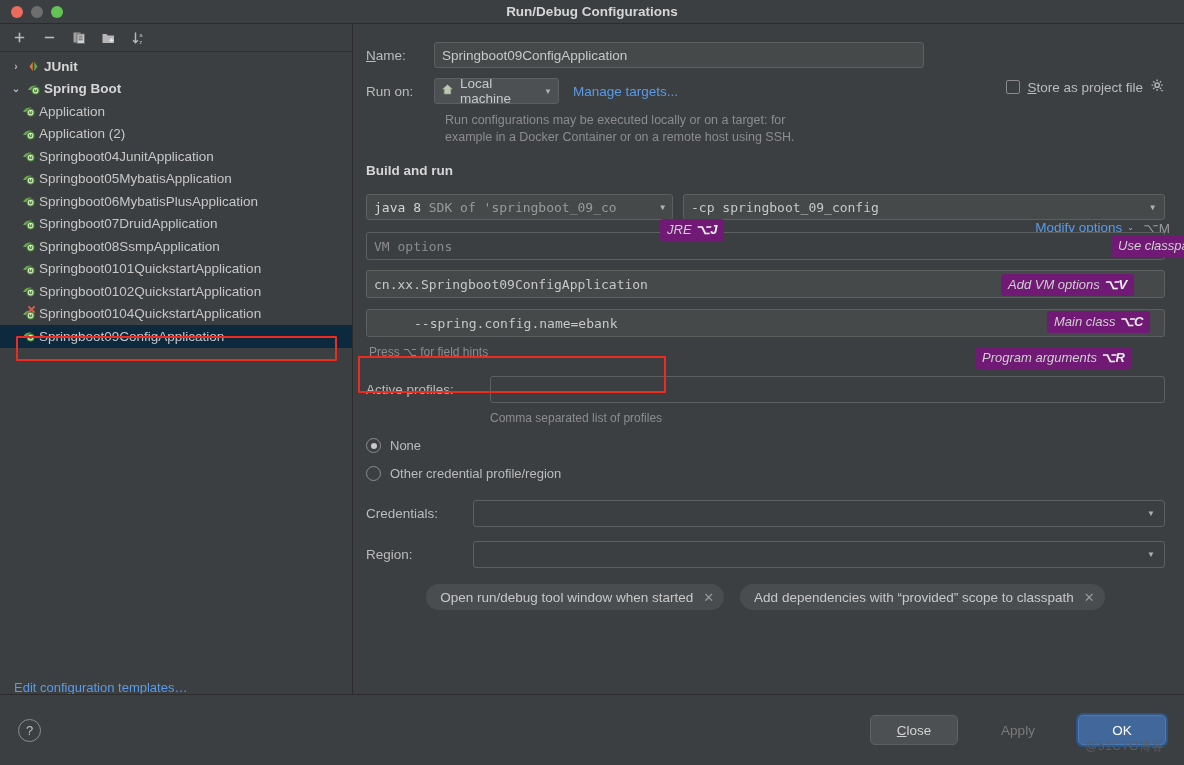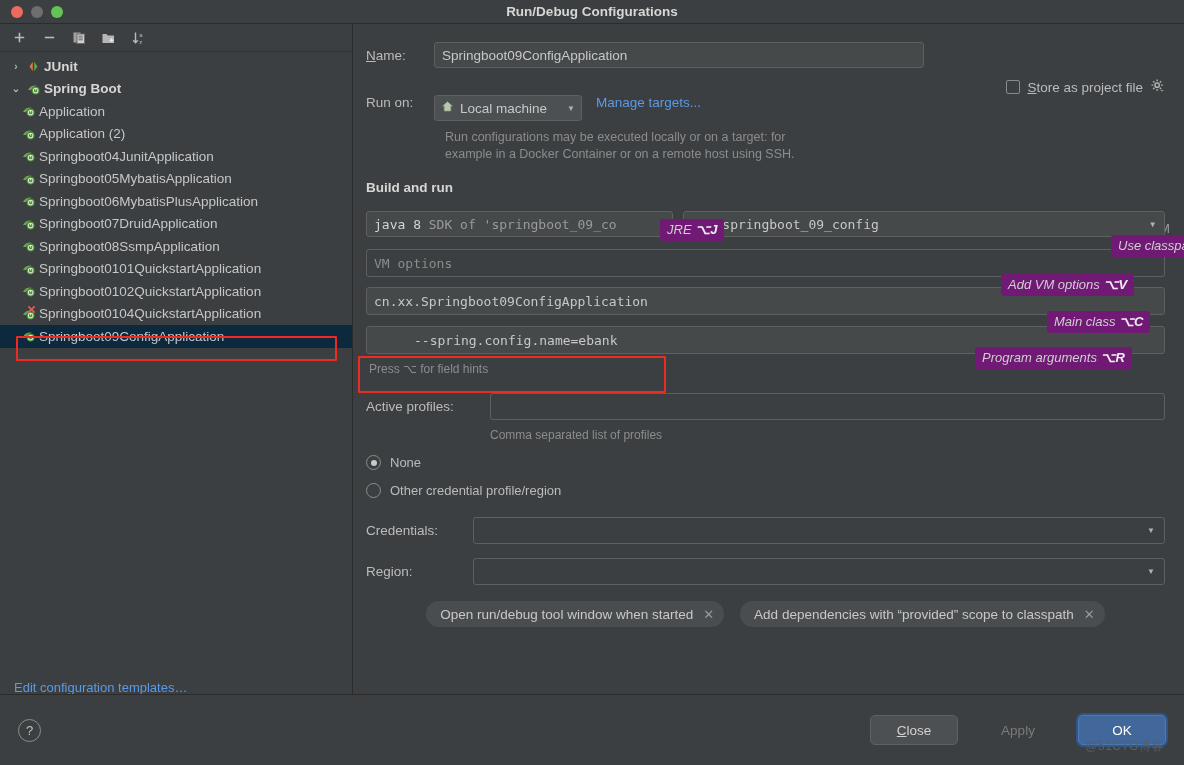--- a/index.html
+++ b/index.html
@@ -109,21 +109,21 @@
   .store-wrap {
     position:absolute; right:19px; top:54px;
     display:flex; align-items:center; gap:7px;
     color:#bbbbbb; font-size:13.5px;
   }
   .cbx {
     width:14px; height:14px; border:1px solid #8a8a8a;
     background:#3c3f41; border-radius:2px;
   }
 
-  .runon-row { margin-top:27px; display:flex; }
+  .runon-row { margin-top:10px; display:flex; align-items:center; }
   .runon-label { width:68px; }
   .combo {
     background:#4c5052;
     border:1px solid #5e6060;
     border-radius:3px;
     height:26px; display:flex; align-items:center;
     padding:0 6px; color:#c8c8c8; font-size:13.5px;
     gap:5px;
   }
   .caret { font-size:8px; color:#b0b0b0; }
@@ -423,21 +423,21 @@
         <svg width="15" height="15" viewBox="0 0 16 16">
           <circle cx="7.6" cy="7.6" r="2.3" fill="none" stroke="#b4b4b4" stroke-width="1.5"></circle>
           <path d="M7.6 1.6v1.8M7.6 11.8v1.8M1.6 7.6h1.8M11.8 7.6h1.8M3.4 3.4l1.3 1.3M10.5 10.5l1.3 1.3M11.8 3.4l-1.3 1.3M4.7 10.5l-1.3 1.3" stroke="#b4b4b4" stroke-width="1.5"></path>
           <path d="M11.5 12.8l1.3 1.3 1.3-1.3" stroke="#b4b4b4" stroke-width="1" fill="none"></path>
         </svg>
       </span>
     </div>
 
     <div class="runon-row">
       <label class="fld runon-label">Run on:</label>
-      <div class="combo" style="width:148px; justify-content:space-between;">
+      <div class="combo" style="width:125px; justify-content:space-between;">
         <span style="display:flex;align-items:center;gap:6px;">
           <span>
             <svg width="13" height="13" viewBox="0 0 16 16">
               <path d="M8 2L2 7.5h2v6h8v-6h2z" fill="#b9c7b0" stroke="#8fa383" stroke-width="0.8"></path>
             </svg>
           </span>
           <span>Local machine</span>
         </span>
         <span class="caret">▼</span>
       </div>

